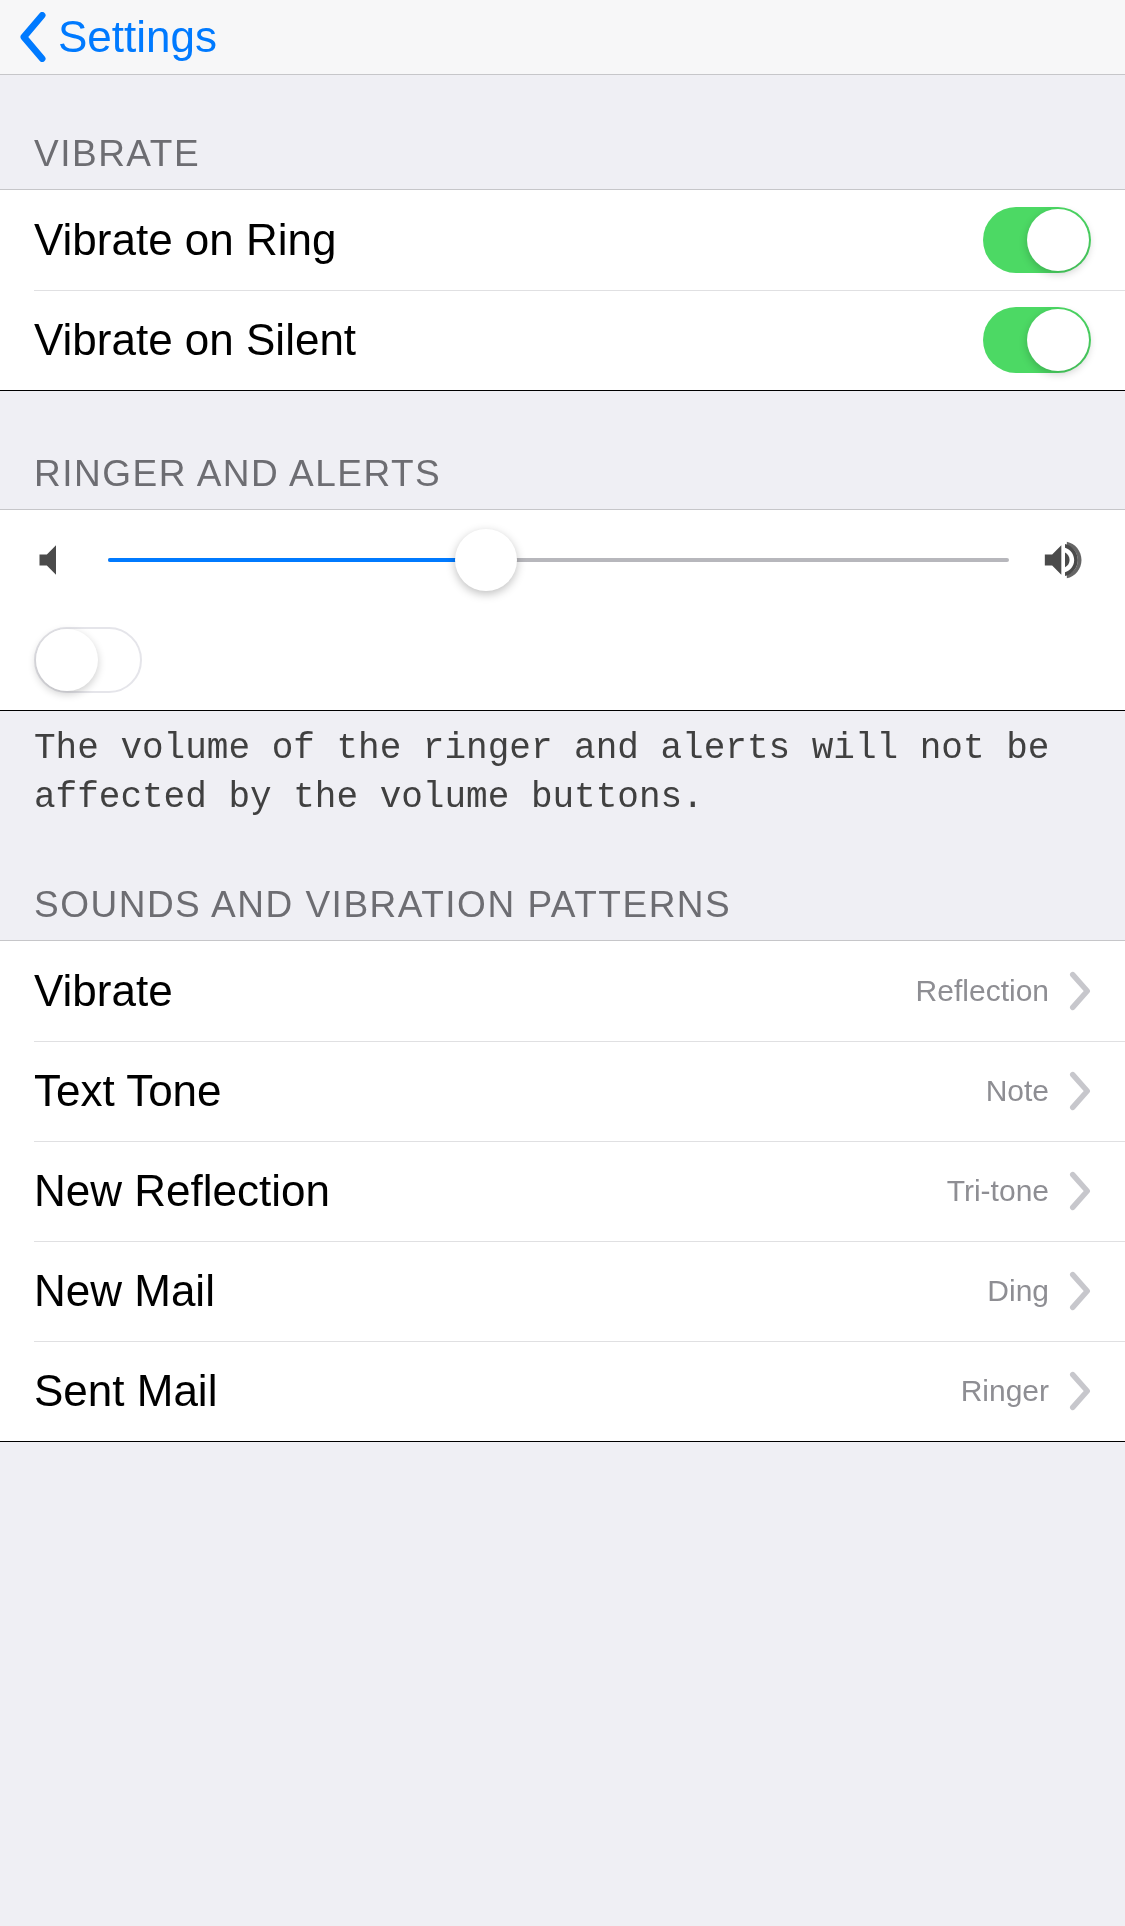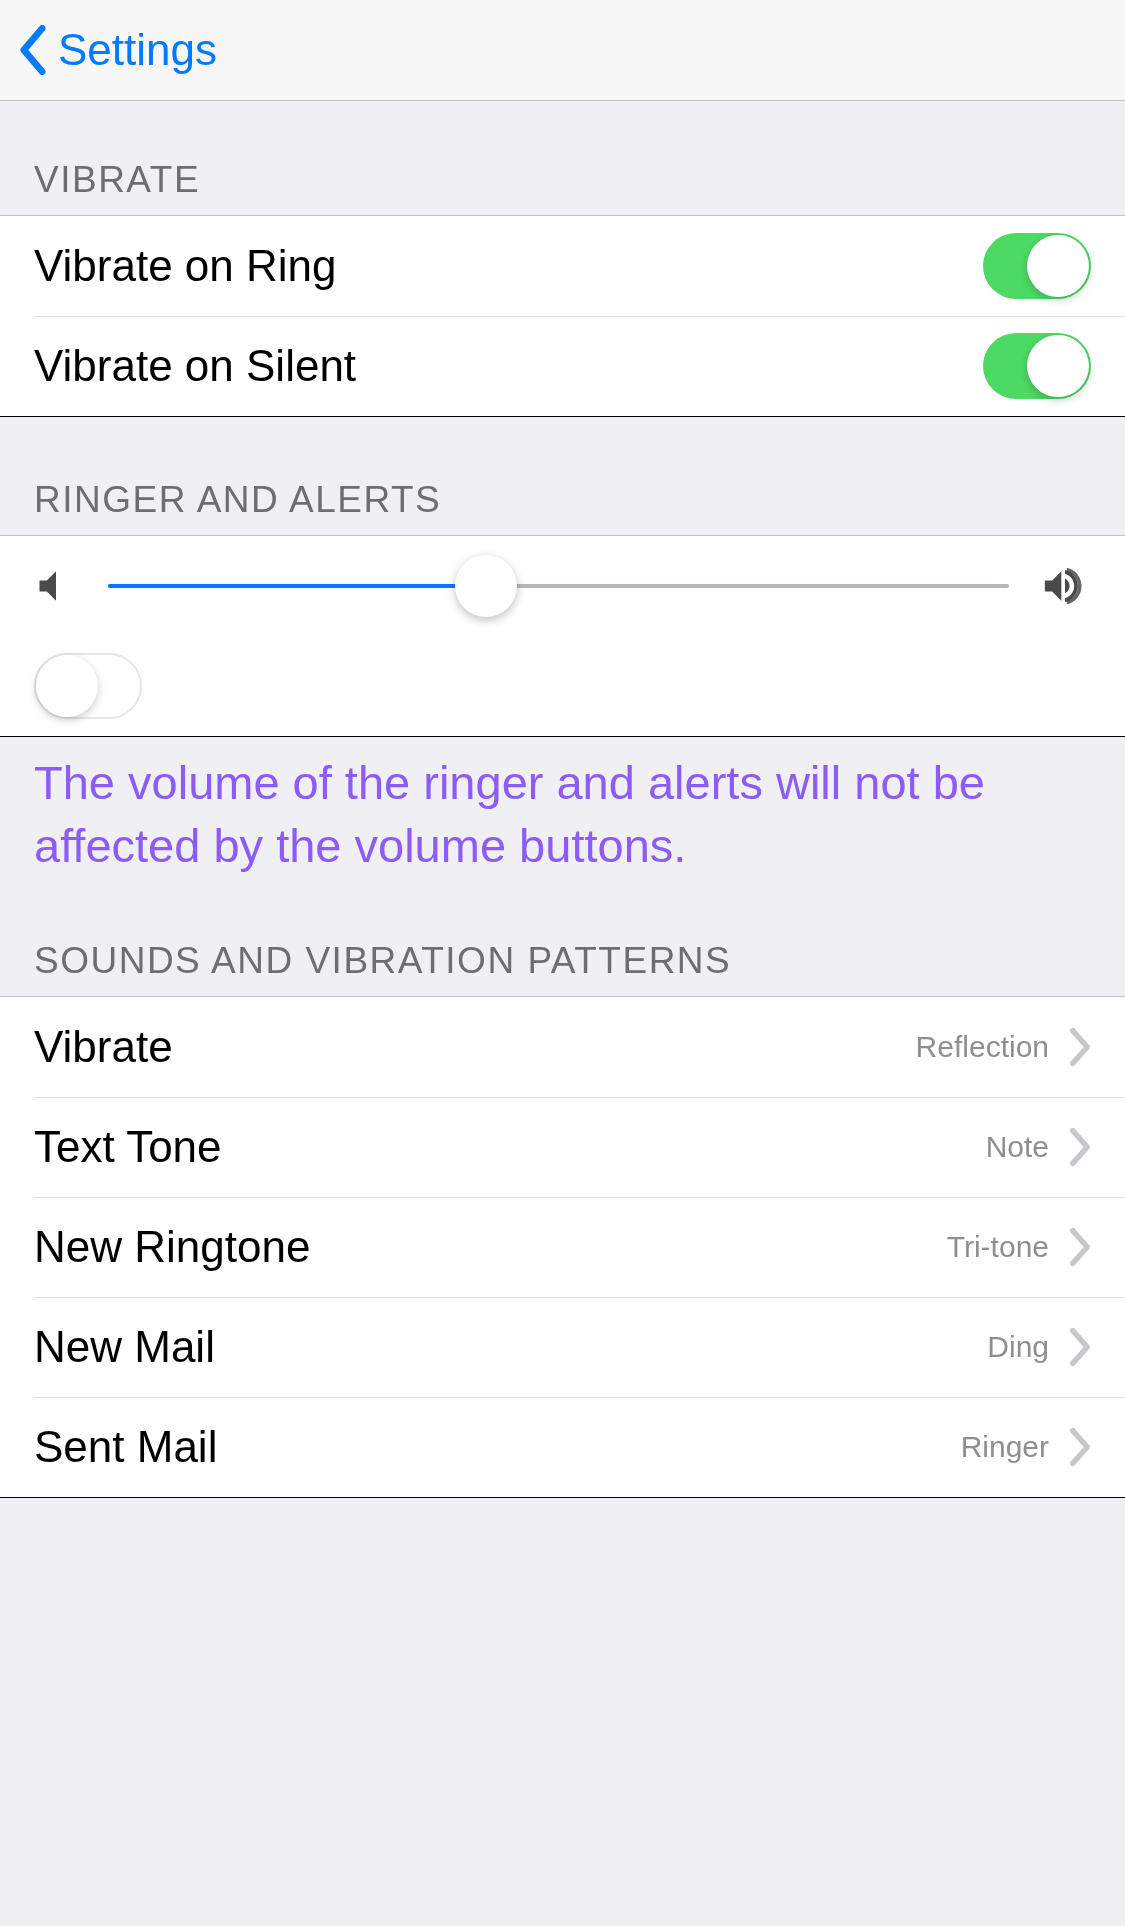--- a/index.html
+++ b/index.html
@@ -5,21 +5,21 @@
     * { margin: 0; padding: 0; box-sizing: border-box; }
     body {
       font-family: -apple-system, BlinkMacSystemFont, "Helvetica Neue", sans-serif;
       background: #efeff4;
       width: 1125px;
       height: 1926px;
       overflow: hidden;
       -webkit-font-smoothing: antialiased;
     }
     .nav-bar {
-      height: 101px;
+      height: 75px;
       background: #f7f7f8;
       border-bottom: 1px solid #c6c6c9;
       display: flex;
       align-items: center;
       position: relative;
     }
     .nav-back {
       display: flex;
       align-items: center;
       padding-left: 16px;
@@ -46,23 +46,24 @@
       font-size: 37px;
       color: #6d6d72;
       letter-spacing: 1.5px;
       text-transform: uppercase;
     }
     .section-header.first {
       padding-top: 58px;
     }
     .section-footer {
       padding: 14px 34px 0 34px;
-      font-size: 47px;
-      color: #8b5cf6;
+      font-size: 36px;
+      color: #404040;
       line-height: 1.35;
+      font-family: Liberation Mono, monospace;
     }
     .list {
       background: #fff;
       border-top: 1px solid #c6c6c9;
       border-bottom: 1px solid #000000;
     }
     .row {
       display: flex;
       align-items: center;
       min-height: 100px;
@@ -220,21 +221,21 @@
       </svg>
   </div>
   <div class="row">
     <div class="row-label">Text Tone</div>
     <div class="row-value">Note</div>
     <svg class="chevron-right" viewBox="0 0 12 22" fill="none" stroke="#c7c7cc" stroke-width="3" stroke-linecap="round" stroke-linejoin="round">
         <polyline points="2,2 10,11 2,20"></polyline>
       </svg>
   </div>
   <div class="row">
-    <div class="row-label">New Ringtone</div>
+    <div class="row-label">New Reflection</div>
     <div class="row-value">Tri-tone</div>
     <svg class="chevron-right" viewBox="0 0 12 22" fill="none" stroke="#c7c7cc" stroke-width="3" stroke-linecap="round" stroke-linejoin="round">
         <polyline points="2,2 10,11 2,20"></polyline>
       </svg>
   </div>
   <div class="row">
     <div class="row-label">New Mail</div>
     <div class="row-value">Ding</div>
     <svg class="chevron-right" viewBox="0 0 12 22" fill="none" stroke="#c7c7cc" stroke-width="3" stroke-linecap="round" stroke-linejoin="round">
         <polyline points="2,2 10,11 2,20"></polyline>

